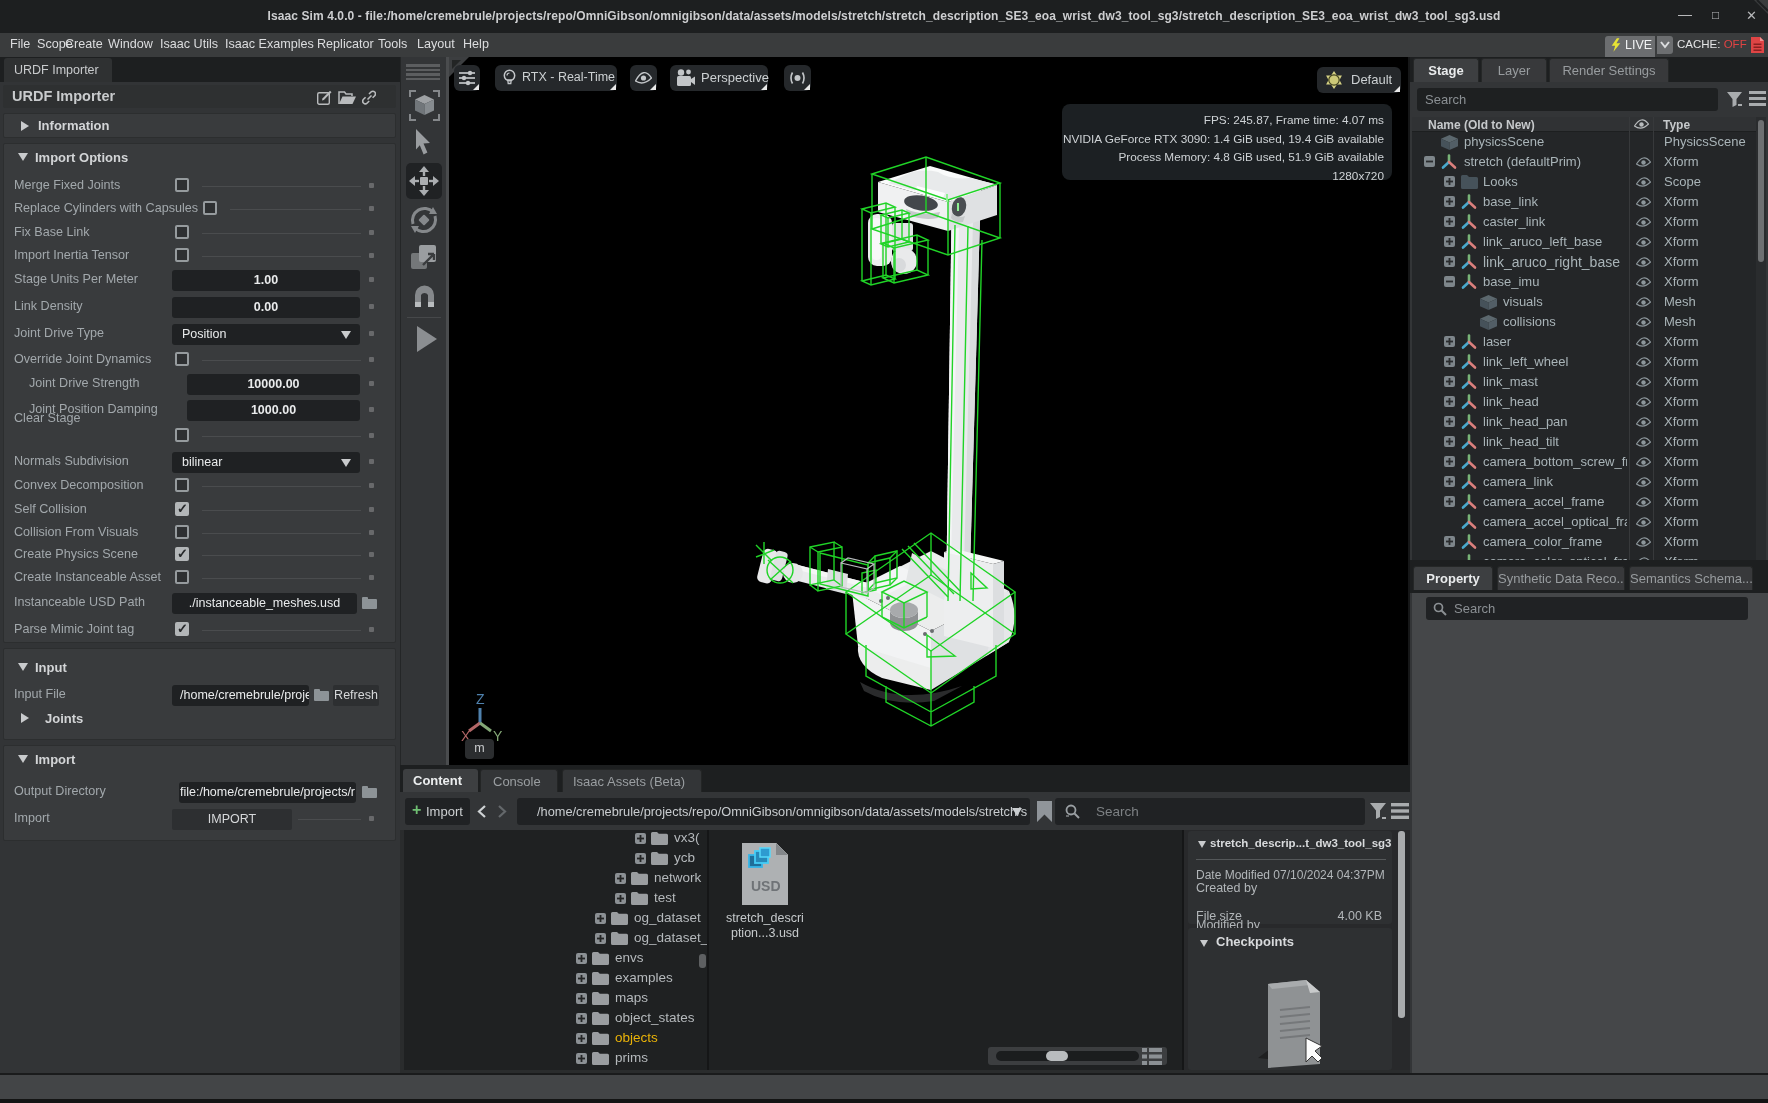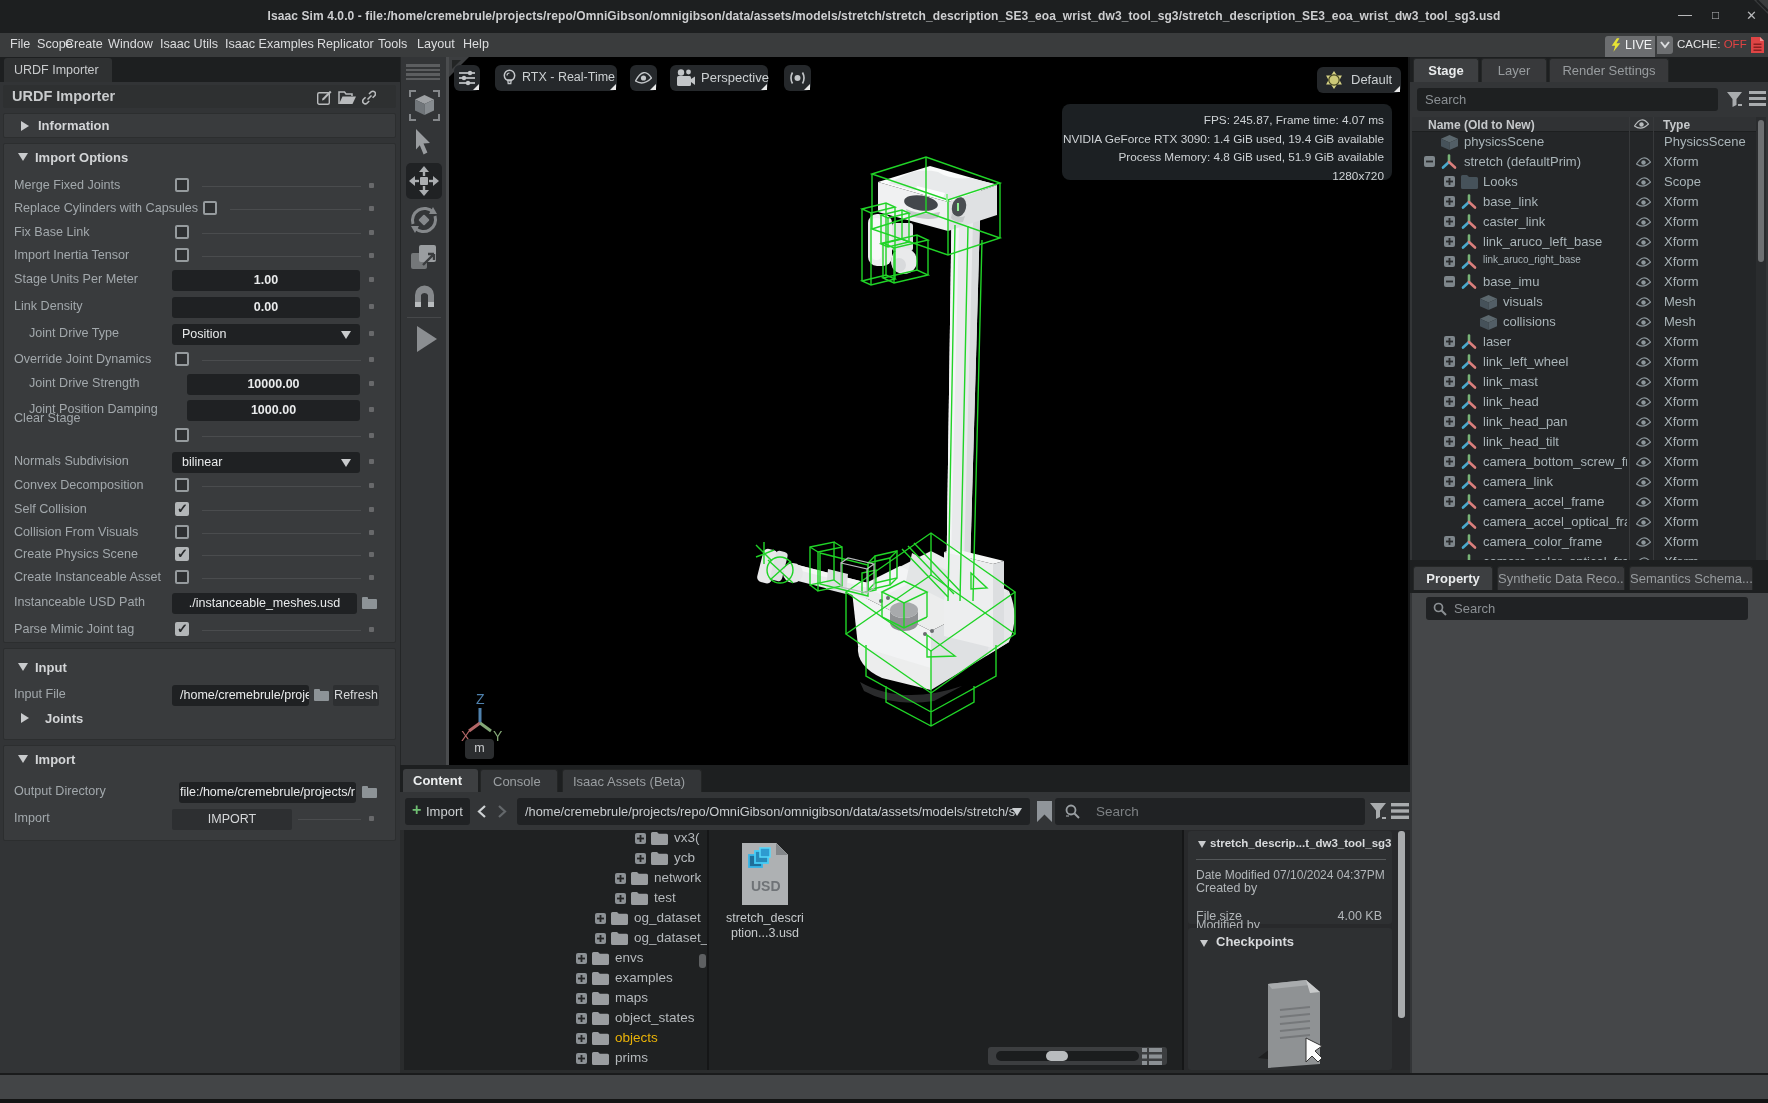--- a/index.html
+++ b/index.html
@@ -128,21 +128,21 @@
     <span class="lbl" style="left:10px; top:104px;">Import Inertia Tensor</span>
       <span class="cb" style="left:171px; top:104px;"></span>
       <span class="hline" style="left:198px; top:112px; width:159px;"></span>
       <span class="dot" style="top:109px;"></span>
     <span class="lbl" style="left:10px; top:128px;">Stage Units Per Meter</span>
       <span class="fld" style="left:168px; top:126px; width:188px;">1.00</span>
       <span class="dot" style="top:133px;"></span>
     <span class="lbl" style="left:10px; top:155px;">Link Density</span>
       <span class="fld" style="left:168px; top:153px; width:188px;">0.00</span>
       <span class="dot" style="top:160px;"></span>
-    <span class="lbl" style="left:25px; top:182px;">Joint Drive Type</span>
+    <span class="lbl" style="left:10px; top:182px;">Joint Drive Type</span>
       <span class="fld" style="left:168px; top:180px; width:188px; text-align:left; padding-left:10px; font-weight:normal;">Position</span>
       <span class="tri-d" style="left:337px; top:187px;"></span>
       <span class="dot" style="top:187px;"></span>
     <span class="lbl" style="left:10px; top:208px;">Override Joint Dynamics</span>
       <span class="cb" style="left:171px; top:208px;"></span>
       <span class="hline" style="left:198px; top:216px; width:159px;"></span>
       <span class="dot" style="top:213px;"></span>
     <span class="lbl" style="left:25px; top:232px;">Joint Drive Strength</span>
       <span class="fld" style="left:183px; top:230px; width:173px;">10000.00</span>
       <span class="dot" style="top:237px;"></span>
@@ -583,21 +583,21 @@
           <rect x="2" y="4.6" width="7" height="1.8" fill="#2a2c2e"></rect>
           <rect x="4.6" y="2" width="1.8" height="7" fill="#2a2c2e"></rect>
         </svg>
         <svg class="abs" style="left:49px; top:137px;" width="16" height="16" viewBox="0 0 16 16">
           <g stroke-width="2.6" fill="none" stroke-linecap="round">
             <path d="M8 8 L8 1.5" stroke="#78b377"></path>
             <path d="M8 8 L2 13.5" stroke="#49a8cc"></path>
             <path d="M8 8 L14 13.5" stroke="#d97f7c"></path>
           </g>
         </svg>
-        <span class="abs" style="left:71px; top:137px; width:144px; color:#a9b4b8; font-size:10px; white-space:nowrap; overflow:hidden;">link_aruco_right_base</span>
+        <span class="abs" style="left:71px; top:137px; width:144px; color:#a9b4b8; font-size:14px; white-space:nowrap; overflow:hidden;">link_aruco_right_base</span>
         <svg class="abs" style="left:224px; top:140px;" width="15" height="11" viewBox="0 0 15 11">
           <path d="M0.5 7 Q7.5 -4 14.5 5 Q7.5 12 0.5 7 Z" fill="none" stroke="#8d979c" stroke-width="1.2"></path>
           <circle cx="7.5" cy="5.5" r="2.2" fill="#8d979c"></circle>
         </svg>
         <span class="abs" style="left:252px; top:137px; color:#a9b4b8; font-size:13px;">Xform</span>
     <svg class="abs" style="left:32px; top:159px;" width="11" height="11" viewBox="0 0 11 11">
           <rect x="0" y="0" width="11" height="11" rx="2" fill="#7e868b"></rect>
           <rect x="2" y="4.6" width="7" height="1.8" fill="#2a2c2e"></rect>
         </svg>
         <svg class="abs" style="left:49px; top:157px;" width="16" height="16" viewBox="0 0 16 16">
@@ -871,21 +871,21 @@
   <div class="abs" style="left:5px; top:33px; width:65px; height:27px; background:#202224; border-radius:3px;">
     <span class="abs" style="left:7px; top:3px; color:#6fbf73; font-size:16px; font-weight:bold;">+</span>
     <span class="abs" style="left:21px; top:6px; color:#cdd0d2; font-size:13px;">Import</span>
   </div>
   <svg class="abs" style="left:76px; top:39px;" width="12" height="15" viewBox="0 0 12 15">
       <path d="M9 2 L3 7.5 L9 13" stroke="#cfd3d5" stroke-width="2.2" fill="none"></path>
     </svg>
   <svg class="abs" style="left:96px; top:39px;" width="12" height="15" viewBox="0 0 12 15">
       <path d="M3 2 L9 7.5 L3 13" stroke="#64686b" stroke-width="2.2" fill="none"></path>
     </svg>
-  <div class="abs" style="left:117px; top:33px; width:513px; height:27px; background:#202224; border-radius:3px; color:#c9cdd0; font-size:12.8px; line-height:27px; padding-left:8px; white-space:nowrap; overflow:hidden;">/home/cremebrule/projects/repo/OmniGibson/omnigibson/data/assets/models/stretch/s</div>
+  <div class="abs" style="left:117px; top:33px; width:513px; height:27px; background:#202224; border-radius:3px; color:#c9cdd0; font-size:12.8px; line-height:27px; padding-left:20px; white-space:nowrap; overflow:hidden;">/home/cremebrule/projects/repo/OmniGibson/omnigibson/data/assets/models/stretch/s</div>
   <span class="tri-d" style="left:612px; top:43px; border-top-color:#c9cdd0;"></span>
   <svg class="abs" style="left:637px; top:36px;" width="15" height="21" viewBox="0 0 15 21">
       <path d="M0 0 L15 0 L15 21 L7.5 13.5 L0 21 Z" fill="#90959a"></path>
     </svg>
   <div class="abs" style="left:655px; top:33px; width:310px; height:27px; background:#202224; border-radius:3px;">
     <svg class="abs" style="left:10px; top:6px;" width="15" height="15" viewBox="0 0 15 15">
         <circle cx="6" cy="6" r="4.5" fill="none" stroke="#9a9fa3" stroke-width="1.8"></circle>
         <path d="M9.5 9.5 L14 14" stroke="#9a9fa3" stroke-width="2"></path>
         <path d="M1 12 L4 12" stroke="#9a9fa3" stroke-width="1.2"></path>
       </svg>

